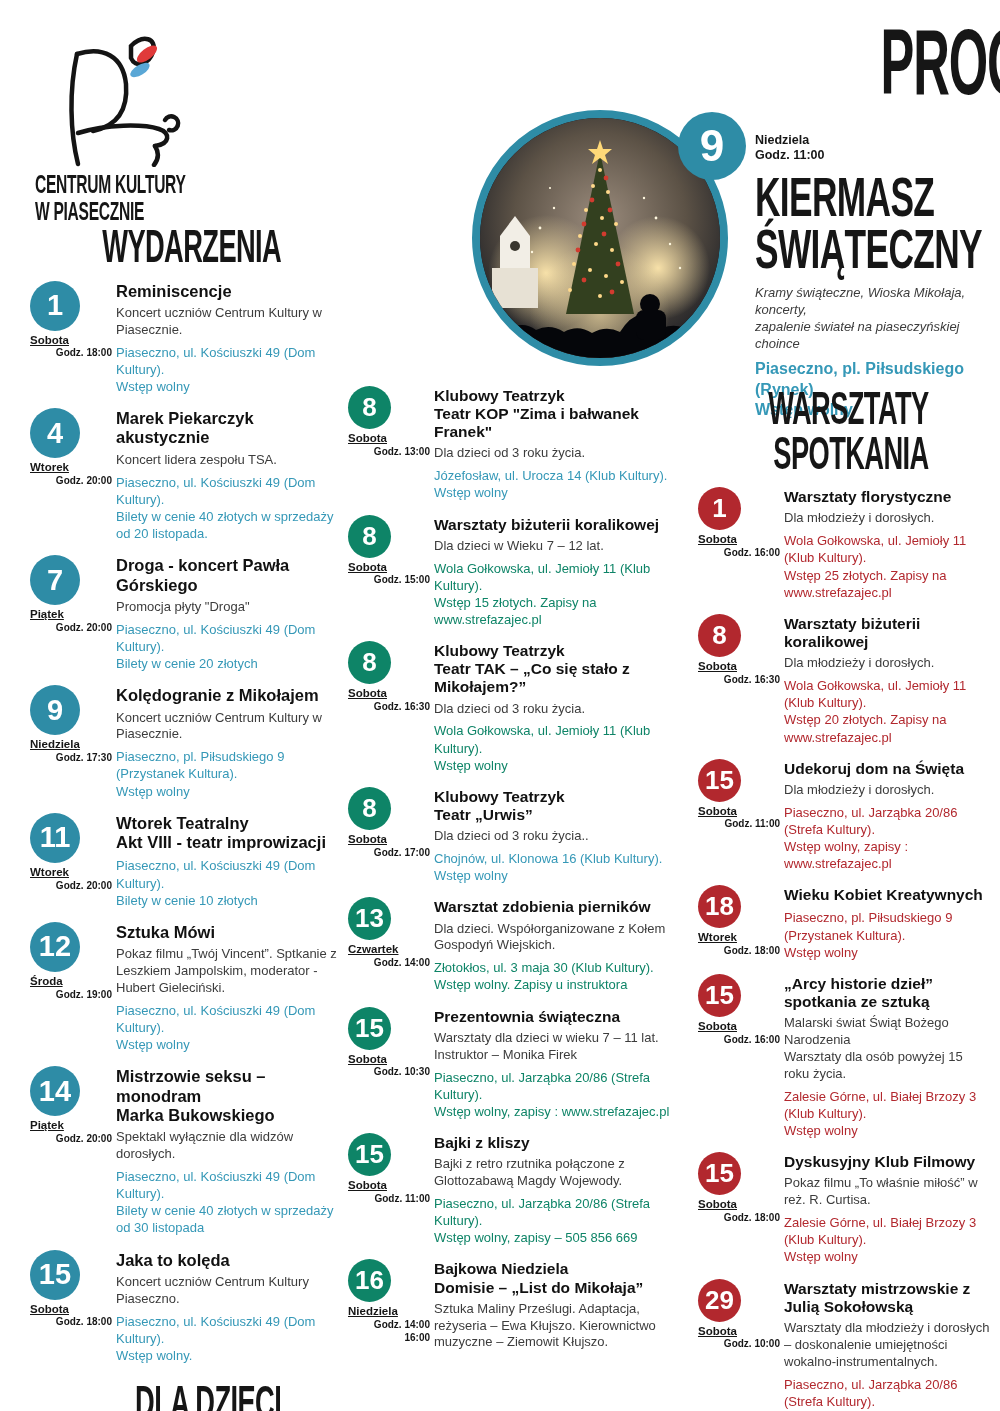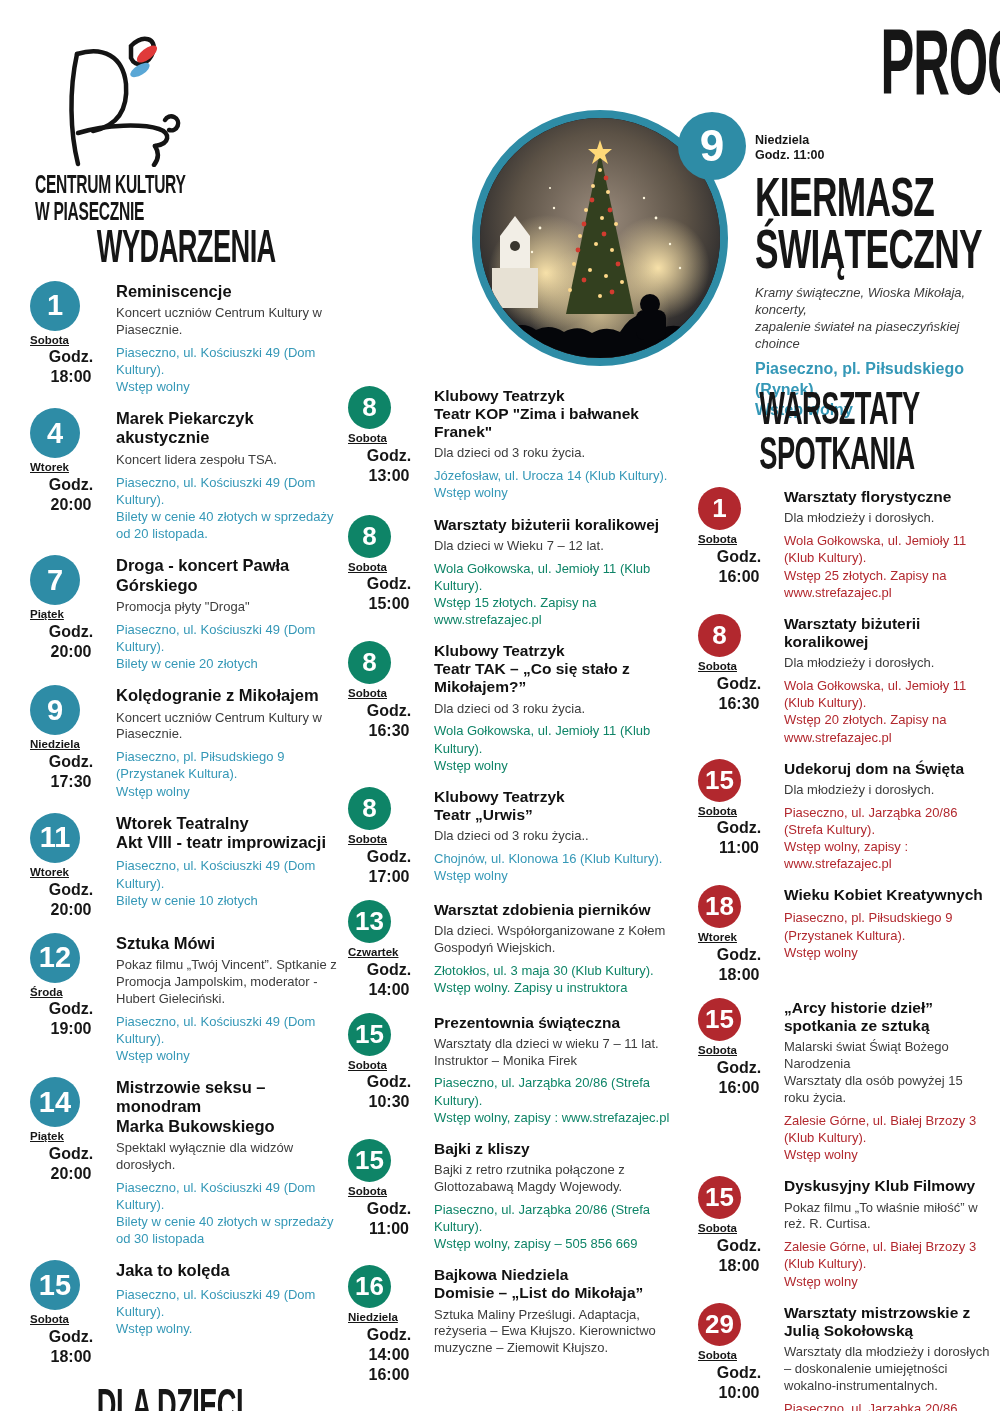--- a/index.html
+++ b/index.html
@@ -31,30 +31,30 @@
   .featured .daytime{font-size:12.5px;font-weight:700;line-height:1.2;white-space:pre-line;}
   .featured .ftitle{margin-top:8px;line-height:.93;}
   .featured .ftitle .cond{font-size:56px;transform:scaleX(.63);transform-origin:left center;letter-spacing:-1px;display:block;}
   .featured .fdesc{margin-top:10px;font-size:13px;line-height:1.3;color:var(--body-text);white-space:pre-line;font-style:italic;}
   .featured .floc{margin-top:6px;font-size:16px;font-weight:700;line-height:1.3;color:var(--teal-text);white-space:pre-line;}
   
   .col{position:absolute;}
   .col-left{left:30px;top:224px;width:318px;}
   .col-mid{left:348px;top:386px;width:322px;}
   .col-right{left:698px;top:386px;width:292px;}
-  .sec-head{text-align:left;line-height:.95;margin-bottom:12px;}
+  .sec-head{text-align:right;line-height:.95;margin-bottom:12px;}
   .sec-head .cond{font-size:47px;transform:scaleX(.58);transform-origin:center;letter-spacing:-1px;display:block;}
   
   .event{display:flex;margin-bottom:13px;}
   .when{width:86px;flex:none;}
   .badge{width:50px;height:50px;border-radius:50%;color:#fff;display:flex;align-items:center;
     justify-content:center;font-size:29px;font-weight:700;}
   .sec-mid .badge,.sec-red .badge{width:43px;height:43px;font-size:26px;}
   .weekday{font-size:11.5px;font-weight:700;margin-top:3px;line-height:1.2;text-decoration:underline;}
-  .time{font-size:16px;font-weight:700;line-height:1.25;white-space:pre-line;text-align:center;width:82px;}
+  .time{font-size:10px;font-weight:700;line-height:1.25;white-space:pre-line;text-align:right;width:82px;}
   .info{flex:1;padding-top:1px;}
   .etitle{font-size:16.5px;font-weight:700;line-height:1.17;white-space:pre-line;color:#111;}
   .sec-mid .etitle,.sec-red .etitle{font-size:15.5px;}
   .edesc{font-size:13px;line-height:1.3;color:var(--body-text);margin-top:4px;white-space:pre-line;}
   .eloc{font-size:13px;font-weight:400;line-height:1.32;margin-top:5px;white-space:pre-line;color:var(--sec-loc);}
   .sec-teal{--sec-loc:var(--teal-text);}
   .sec-teal .badge{background:var(--teal);}
   .sec-mid{--sec-loc:var(--green);}
   .sec-mid .badge{background:var(--green);}
   .sec-red{--sec-loc:var(--red);}
@@ -245,21 +245,21 @@
       </div>
 
       <div class="event">
         <div class="when">
           <div class="badge">12</div>
           <div class="weekday">Środa</div>
           <div class="time">Godz. 19:00</div>
         </div>
         <div class="info">
           <h3 class="etitle">Sztuka Mówi</h3>
-          <p class="edesc">Pokaz filmu „Twój Vincent”. Sptkanie z Promocja Jampolskim, moderator - Hubert Gieleciński.</p>
+          <p class="edesc">Pokaz filmu „Twój Vincent”. Sptkanie z Leszkiem Jampolskim, moderator - Hubert Gieleciński.</p>
           <p class="eloc">Piaseczno, ul. Kościuszki 49 (Dom Kultury).
 Wstęp wolny</p>
         </div>
       </div>
 
       <div class="event">
         <div class="when">
           <div class="badge">14</div>
           <div class="weekday">Piątek</div>
           <div class="time">Godz. 20:00</div>
@@ -274,20 +274,21 @@
       </div>
 
       <div class="event">
         <div class="when">
           <div class="badge">15</div>
           <div class="weekday">Sobota</div>
           <div class="time">Godz. 18:00</div>
         </div>
         <div class="info">
           <h3 class="etitle">Jaka to kolęda</h3>
+          <p class="edesc">Koncert uczniów Centrum Kultury Piaseczno.</p>
           <p class="eloc">Piaseczno, ul. Kościuszki 49 (Dom Kultury).
 Wstęp wolny.</p>
         </div>
       </div>
 
   </div>
 
   <h2 class="sec-head" style="margin-top:16px">
       <span class="cond">DLA DZIECI</span>
     </h2>

